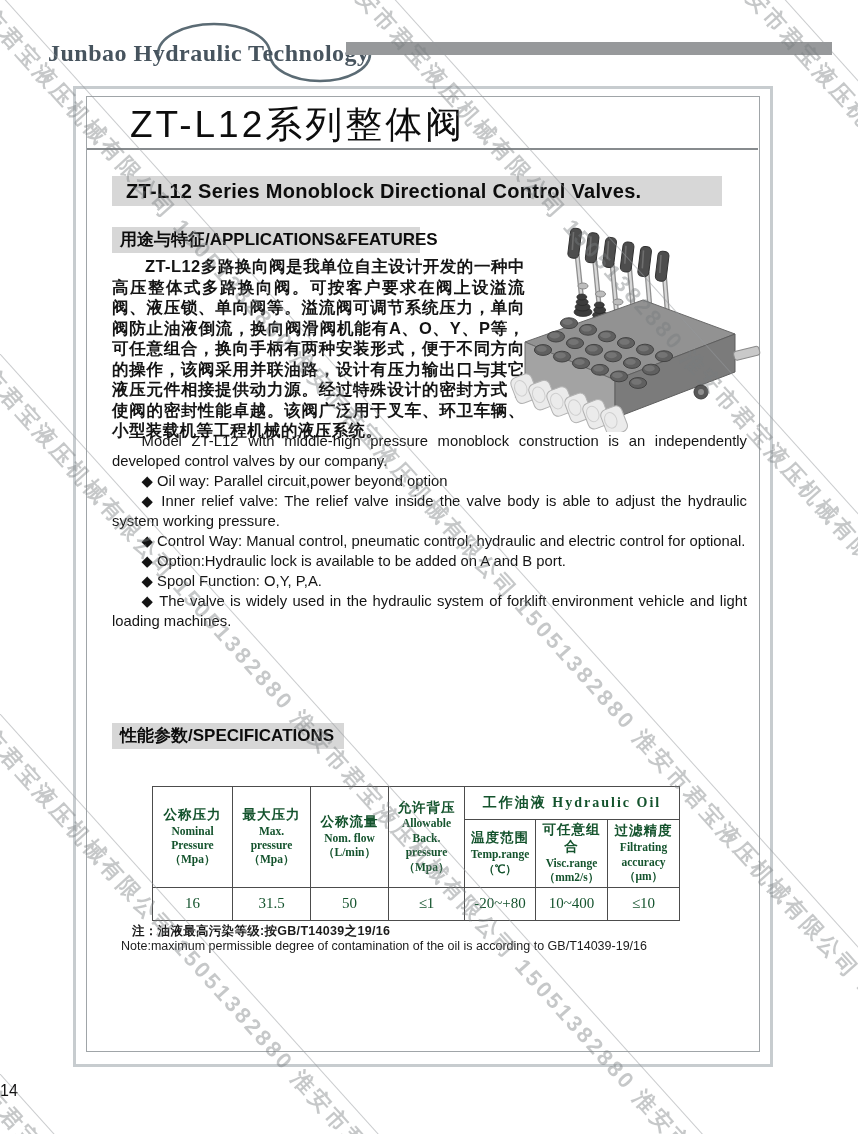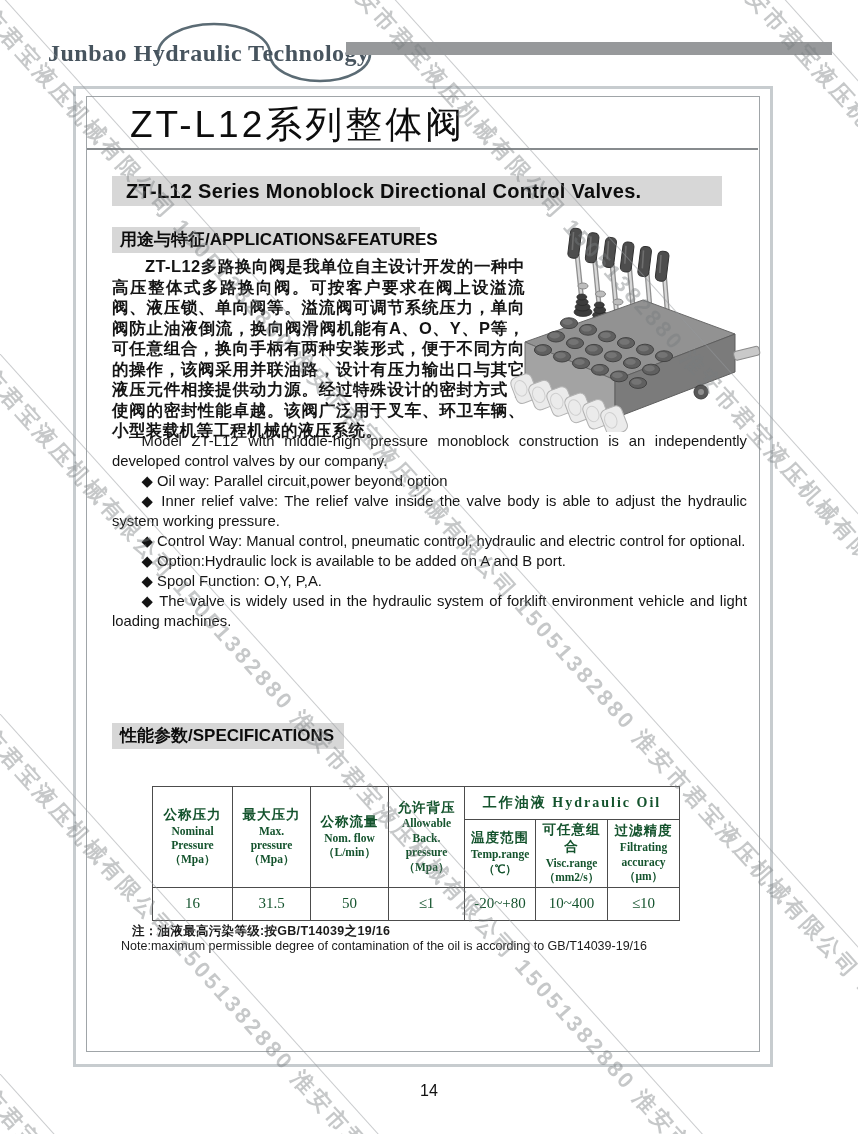--- a/index.html
+++ b/index.html
@@ -43,21 +43,21 @@
     font-family:"Liberation Serif", serif; color:#14532d;
   }
   .spec-table th, .spec-table td{border:1.6px solid #4c4c4c; text-align:center; vertical-align:middle; padding:2px 1px;}
   .spec-table th{font-weight:bold; font-size:11.5px; line-height:1.25;}
   .spec-table th .cn{font-size:13.5px; letter-spacing:1px;}
   .spec-table th.group{font-size:14px; letter-spacing:2px; height:28px;font-family:Liberation Serif, serif;}
   .spec-table td{font-size:15px; height:28px;}
   
   .note{position:absolute; left:121px; top:924px; font-size:12.5px; line-height:15px; color:#1b1b1b;}
   .note .cn-line{font-weight:bold; letter-spacing:.3px;margin-left:11px;}
-  .page-number{position:absolute; left:0; top:1082px; width:858px; text-align:center; font-size:16px; color:#111;}
+  .page-number{position:absolute; left:0; top:1082px; width:858px; text-align:left; font-size:16px; color:#111;}
   
   .wm-layer{position:absolute; left:0; top:0; width:858px; height:1134px; overflow:hidden; pointer-events:none; z-index:50;}
   .wm-stripe{
     position:absolute; transform:rotate(48deg); transform-origin:0 0; width:1900px;
     white-space:nowrap; font-size:22px; letter-spacing:3px; color:rgba(118,123,127,.42);
     border-top:1px solid rgba(150,154,158,.5); padding-top:6px; font-weight:bold;
   }
 </style>
 </head>
 <body>

